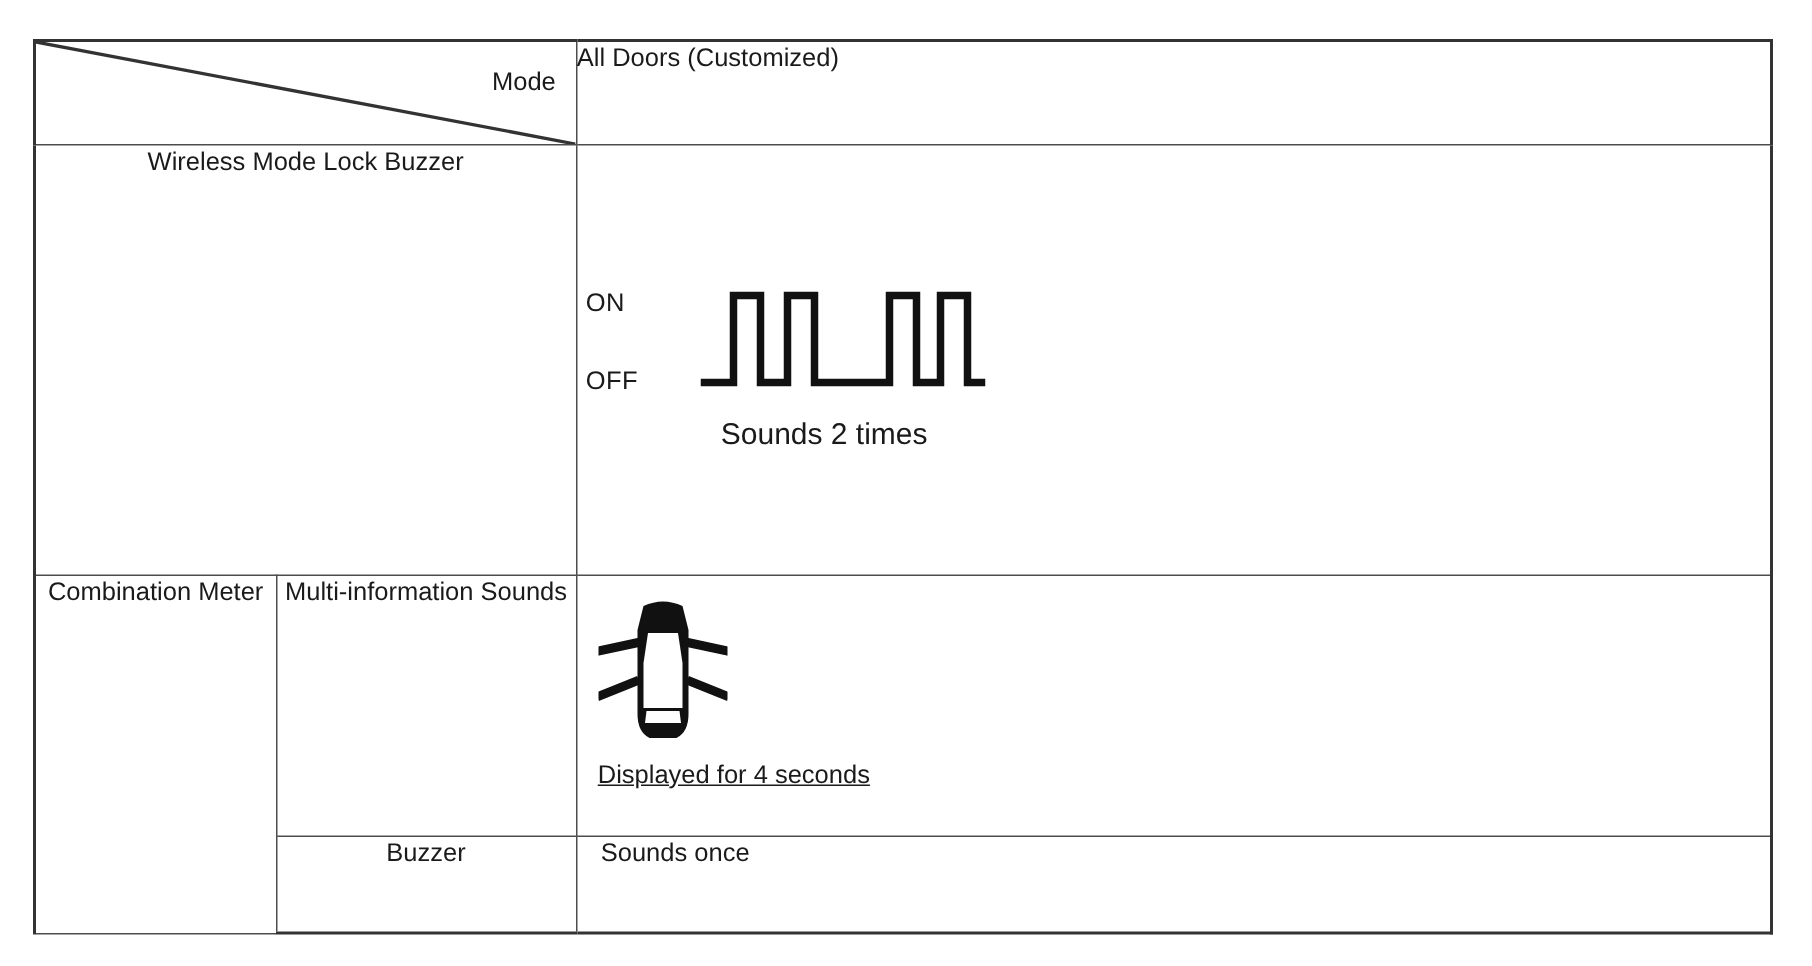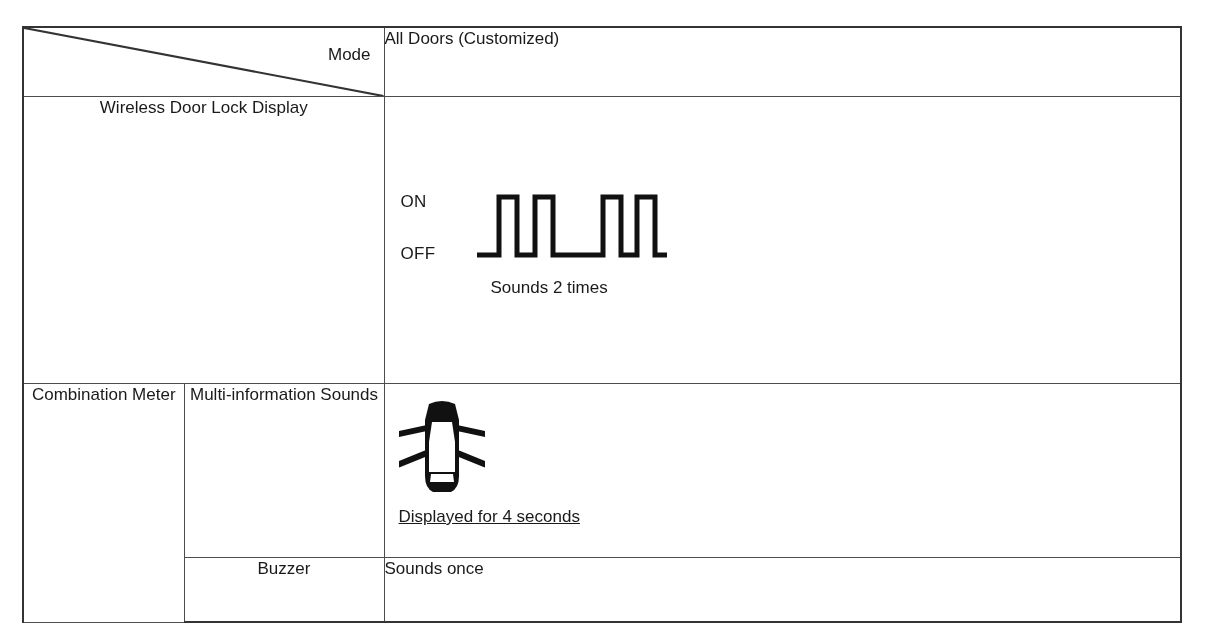--- a/index.html
+++ b/index.html
@@ -71,42 +71,42 @@
   }
 
   
   .wave-block {
     position: relative;
     width: 100%;
     height: 100%;
   }
   .wave-wrap {
     position: absolute;
-    left: 16px;
+    left: 6px;
     top: 88px;
     width: 300px;
     height: 120px;
   }
   .wave-lbl {
     position: absolute;
     font-size: 17px;
     letter-spacing: 0.3px;
   }
   .wave-lbl.on  { left: 0px;  top: 6px; }
   .wave-lbl.off { left: 0px;  top: 58px; }
   .wave-svg {
     position: absolute;
     left: 76px;
     top: 0px;
   }
   .wave-caption {
     position: absolute;
     left: 90px;
     top: 92px;
-    font-size: 17px;
+    font-size: 20px;
     white-space: nowrap;
   }
 
   
   .mid-block {
     position: relative;
     padding: 14px 0 0 14px;
   }
   .mid-icon {
     display: block;
@@ -135,21 +135,21 @@
       </svg>
       <span class="mode-label">Mode</span>
     </td>
     <td class="cell-pad outer-t outer-r" style="height:68px;">
       <span>All Doors (Customized)</span>
     </td>
   </tr>
 
   <tr>
     <td class="txt-center outer-l" colspan="2" style="height:286px;">
-      <span>Wireless Door Lock Display</span>
+      <span>Wireless Mode Lock Buzzer</span>
     </td>
     <td class="outer-r" style="height:286px;">
       <div class="wave-block">
         <div class="wave-wrap">
           <span class="wave-lbl on">ON</span>
           <span class="wave-lbl off">OFF</span>
           <svg class="wave-svg" width="190" height="80" viewBox="0 0 190 80">
             <polyline points="0,70 22,70 22,12 40,12 40,70 58,70 58,12 76,12 76,70 126,70 126,12 144,12 144,70 160,70 160,12 178,12 178,70 190,70" fill="none" stroke="#111111" stroke-width="5" stroke-linejoin="miter" stroke-linecap="butt"></polyline>
           </svg>
           <span class="wave-caption">Sounds 2 times</span>
@@ -184,18 +184,18 @@
         </svg>
         <div class="mid-caption">Displayed for 4 seconds</div>
       </div>
     </td>
   </tr>
 
   <tr>
     <td class="cell-pad txt-left outer-b" style="height:63px;">
       <span>Buzzer</span>
     </td>
-    <td class="cell-pad outer-r outer-b" style="height:63px;">
+    <td class="cell-pad outer-r outer-b" style="height:63px;padding-left:16px;">
       <span>Sounds once</span>
     </td>
   </tr>
 </tbody>
   </table>
 
 </body></html>

